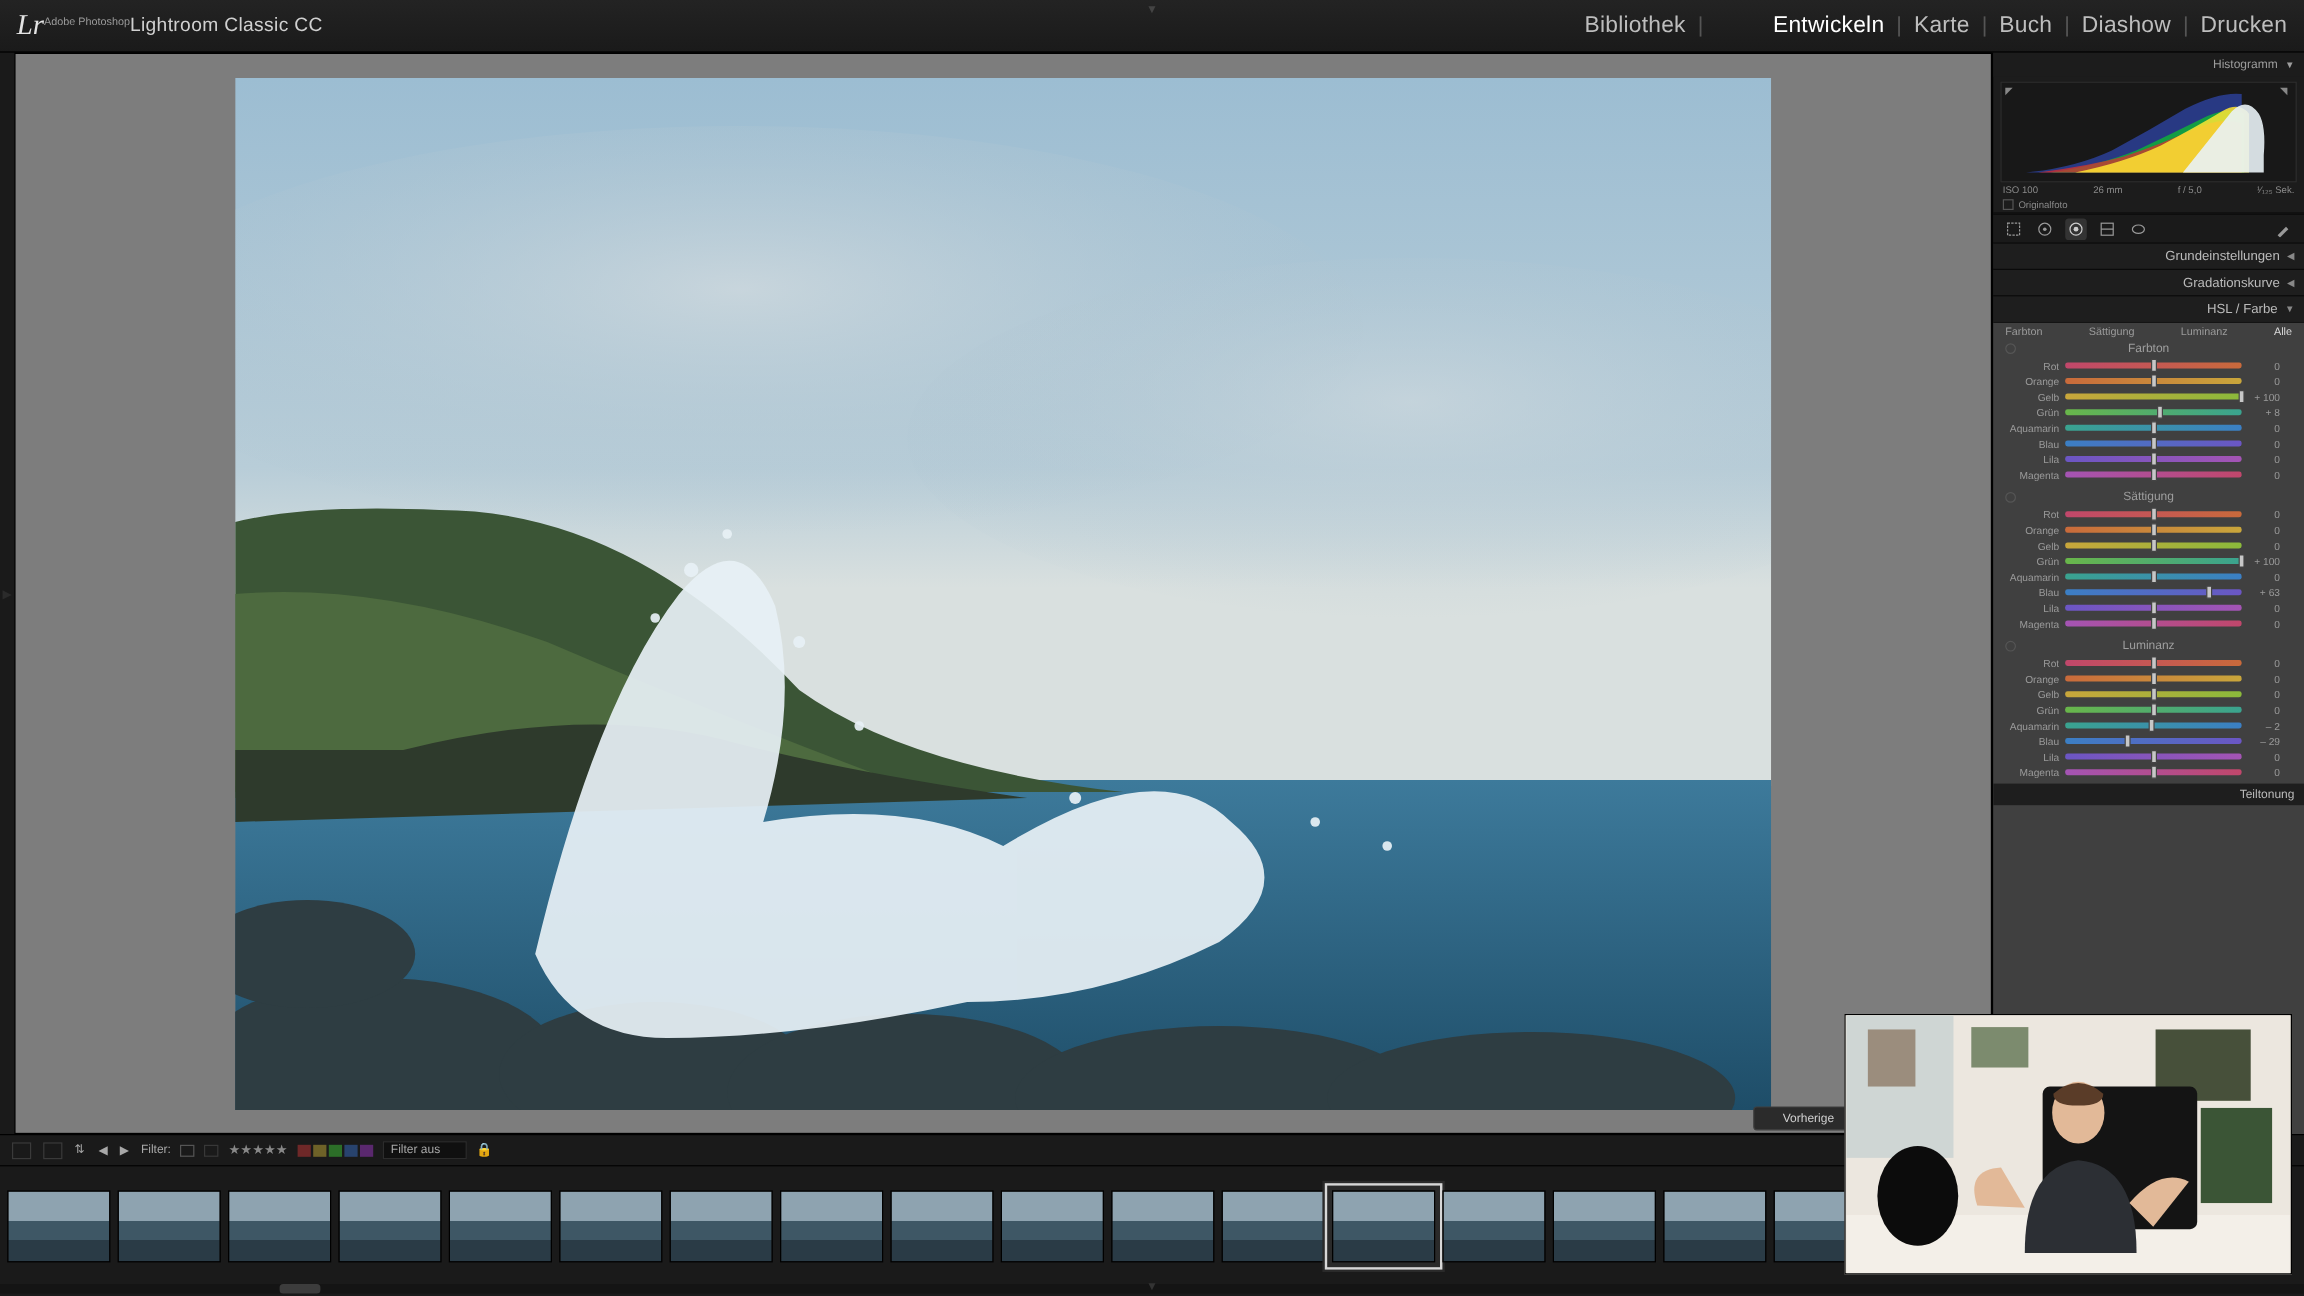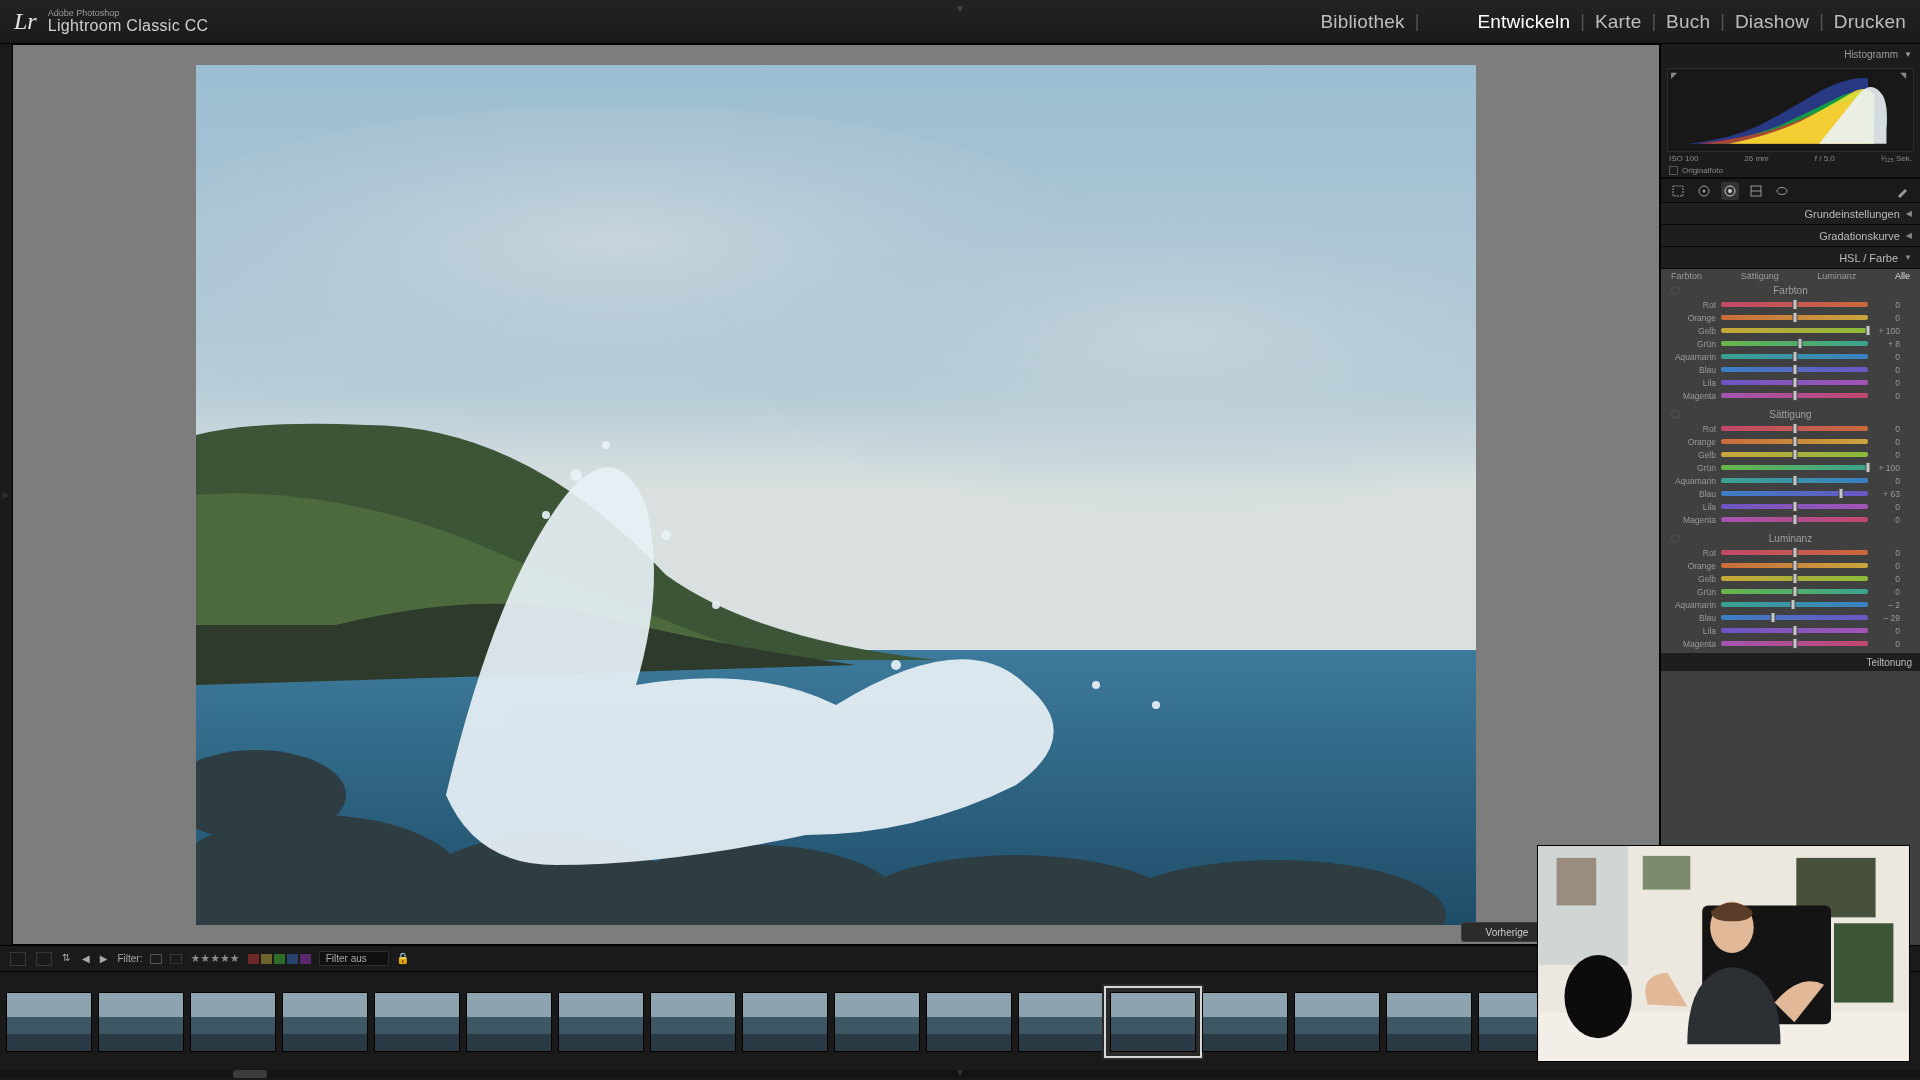--- a/index.html
+++ b/index.html
@@ -5,23 +5,23 @@
   * { margin: 0; padding: 0; box-sizing: border-box; font-family: "Segoe UI", Arial, sans-serif; -webkit-user-select: none; user-select: none; }
   html, body { width: 1920px; height: 1080px; overflow: hidden; background: #000; color: #b0b0b0; }
 
   
   #stage { width: 1920px; height: 1080px; background:#000; position:relative; }
   #app { position:absolute; left:0; right:0; top:0; bottom:0; }
 
   
   .topbar { display:flex; align-items:center; justify-content:space-between; height:44px; padding:0 14px;
             background: linear-gradient(#232323,#1a1a1a); border-bottom:1px solid #000; }
-  .brand { display:flex; align-items:center; gap:11px; color:#d7d7d7; }
+  .brand { display:flex; align-items:center; gap:0; color:#d7d7d7; }
   .brand .lr { font-family: Georgia, serif; font-style:italic; font-size:24px; color:#e4e4e4; }
-  .brand .tag { display:flex; flex-direction:column; line-height:1; }
+  .brand .tag { display:flex; flex-direction:row; line-height:1; }
   .brand .tag .small { font-size:9px; color:#9b9b9b; }
   .brand .tag .big { font-size:16px; letter-spacing:.3px; color:#d0d0d0; }
 
   .modules { display:flex; align-items:center; gap:0; }
   .modules span.sep { color:#555; padding:0 10px; font-size:18px; }
   .modules a { color:#bdbdbd; font-size:19px; letter-spacing:.2px; cursor:pointer; }
   .modules a.active { color:#fff; font-weight:400;margin-left:48px; }
 
   .top-grip { position:absolute; top:3px; left:50%; transform:translateX(-50%); color:#444; font-size:10px; }
 

